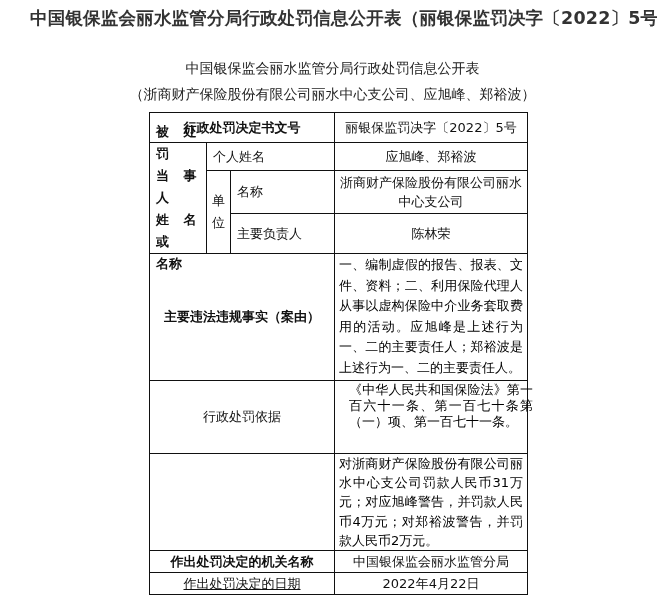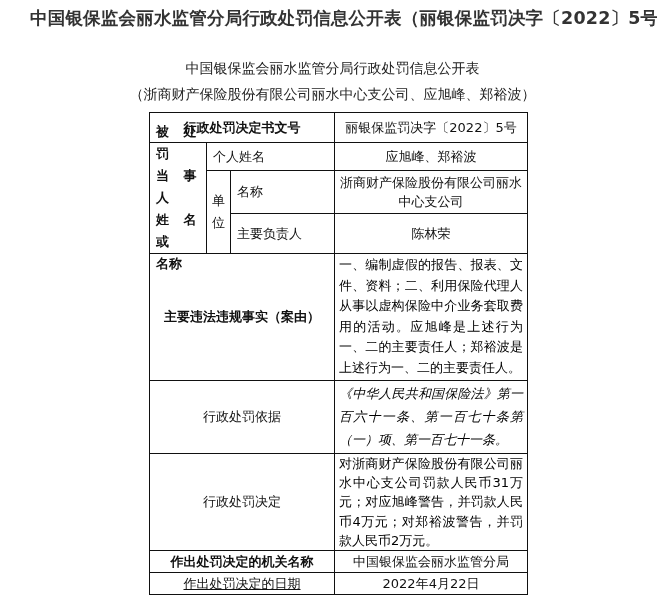--- a/index.html
+++ b/index.html
@@ -82,23 +82,22 @@
     <div>中心支公司</div>
   </div>
 
   <div class="cell left" style="left:231px; top:214px; width:103px; height:39px;">主要负责人</div>
   <div class="cell" style="left:335px; top:214px; width:192px; height:39px;">陈林荣</div>
 
   <div class="cell bold" style="left:150px; top:254px; width:184px; height:126px;">主要违法违规事实（案由）</div>
   <div class="para" style="left:335px; top:255px; width:192px; height:125px;">一、编制虚假的报告、报表、文件、资料；二、利用保险代理人从事以虚构保险中介业务套取费用的活动。应旭峰是上述行为一、二的主要责任人；郑裕波是上述行为一、二的主要责任人。</div>
 
   <div class="cell" style="left:150px; top:381px; width:184px; height:72px;">行政处罚依据</div>
-  <div class="para" style="left:335px; top:382px; width:192px; height:71px; line-height:23px;font-style:italic;">《中华人民共和国保险法》第一百六十一条、第一百七十条第（一）项、第一百七十一条。</div>
+  <div class="para" style="left:345px; top:382px; width:192px; height:71px; line-height:16px;">《中华人民共和国保险法》第一百六十一条、第一百七十条第（一）项、第一百七十一条。</div>
 
-  <div class="cell" style="left:150px; top:454px; width:184px; height:96px;">行政处罚决定</div>
   <div class="para" style="left:335px; top:454px; width:192px; height:96px; line-height:19.2px;">对浙商财产保险股份有限公司丽水中心支公司罚款人民币31万元；对应旭峰警告，并罚款人民币4万元；对郑裕波警告，并罚款人民币2万元。</div>
 
   <div class="cell bold" style="left:150px; top:551px; width:184px; height:21px;">作出处罚决定的机关名称</div>
   <div class="cell" style="left:335px; top:551px; width:192px; height:21px;">中国银保监会丽水监管分局</div>
 
   <div class="cell bold" style="left:150px; top:573px; width:184px; height:21px; font-weight:normal;text-decoration:underline;">作出处罚决定的日期</div>
   <div class="cell" style="left:335px; top:573px; width:192px; height:21px;">2022年4月22日</div>
 </div>
 
 </body></html>

